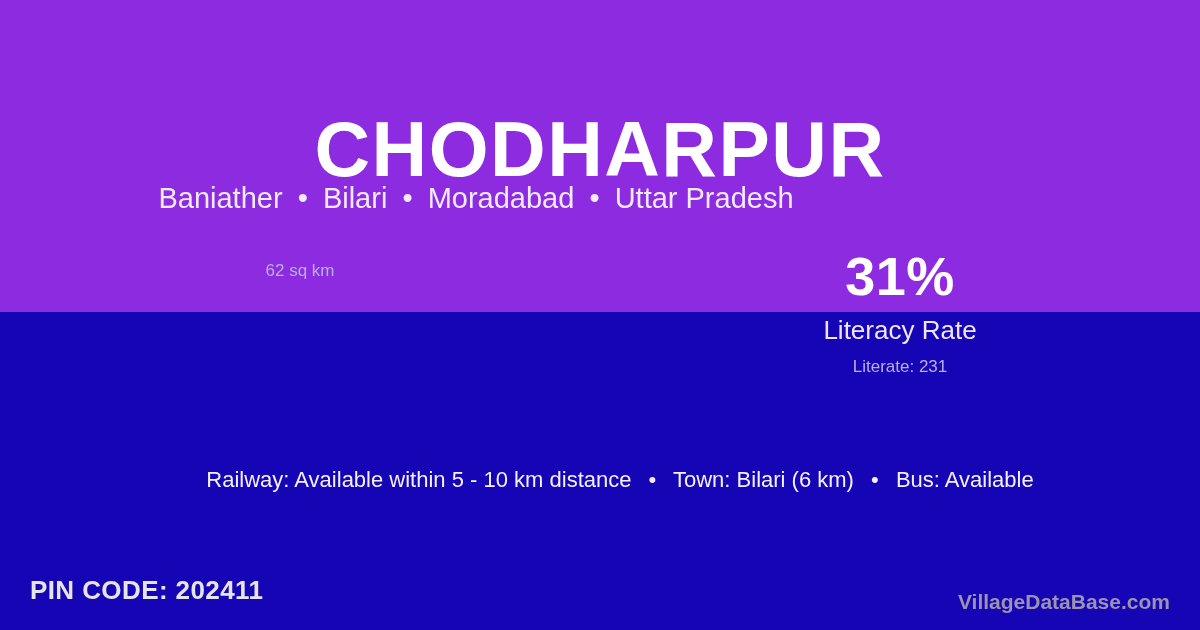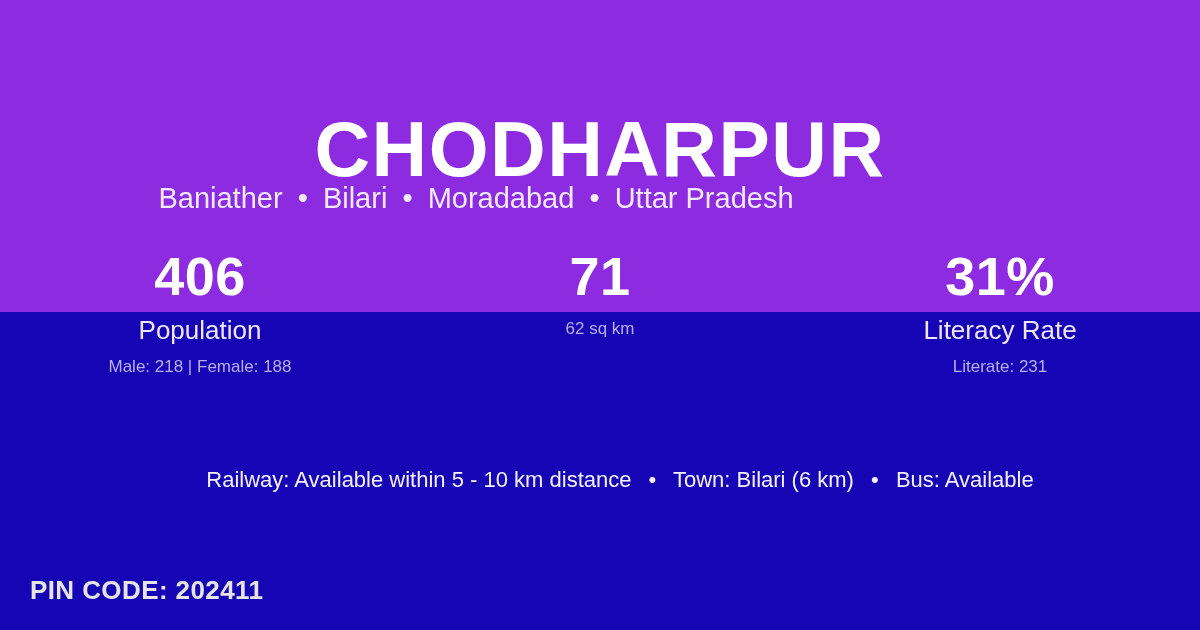--- a/index.html
+++ b/index.html
@@ -157,28 +157,22 @@
     <span class="sep">•</span>
     <span>Bilari</span>
     <span class="sep">•</span>
     <span>Moradabad</span>
     <span class="sep">•</span>
     <span>Uttar Pradesh</span>
   </div>
 
   <div id="stats-row">
 
-    <div class="stat-col">
-      <div class="stat-value">406</div>
-      <div class="stat-label">Population</div>
-      <div class="stat-sub">Male: 218 | Female: 188</div>
-    </div>
 
     <div class="stat-col">
-      <div class="stat-value">71</div>
       <div class="stat-sub">62 sq km</div>
     </div>
 
     <div class="stat-col">
       <div class="stat-value">31%</div>
       <div class="stat-label">Literacy Rate</div>
       <div class="stat-sub">Literate: 231</div>
     </div>
 
   </div>
@@ -186,14 +180,15 @@
   <div id="infrastructure">
     <span>Railway: Available within 5 - 10 km distance</span>
     <span class="sep">•</span>
     <span>Town: Bilari (6 km)</span>
     <span class="sep">•</span>
     <span>Bus: Available</span>
   </div>
 
   <div id="pin-code">PIN CODE: 202411</div>
 
+  <div id="site-brand">VillageDataBase.com</div>
 
 </div>
 
 </body></html>

